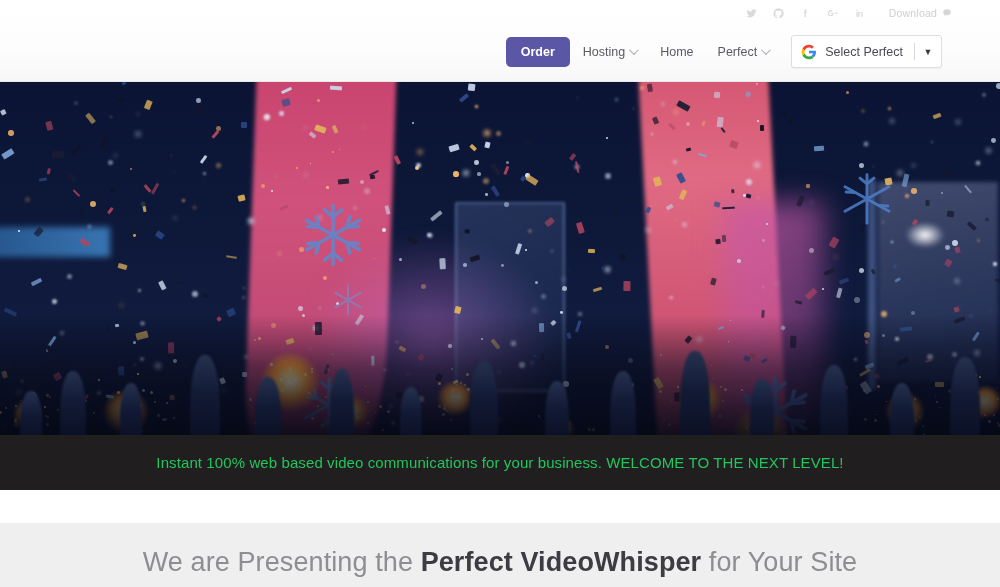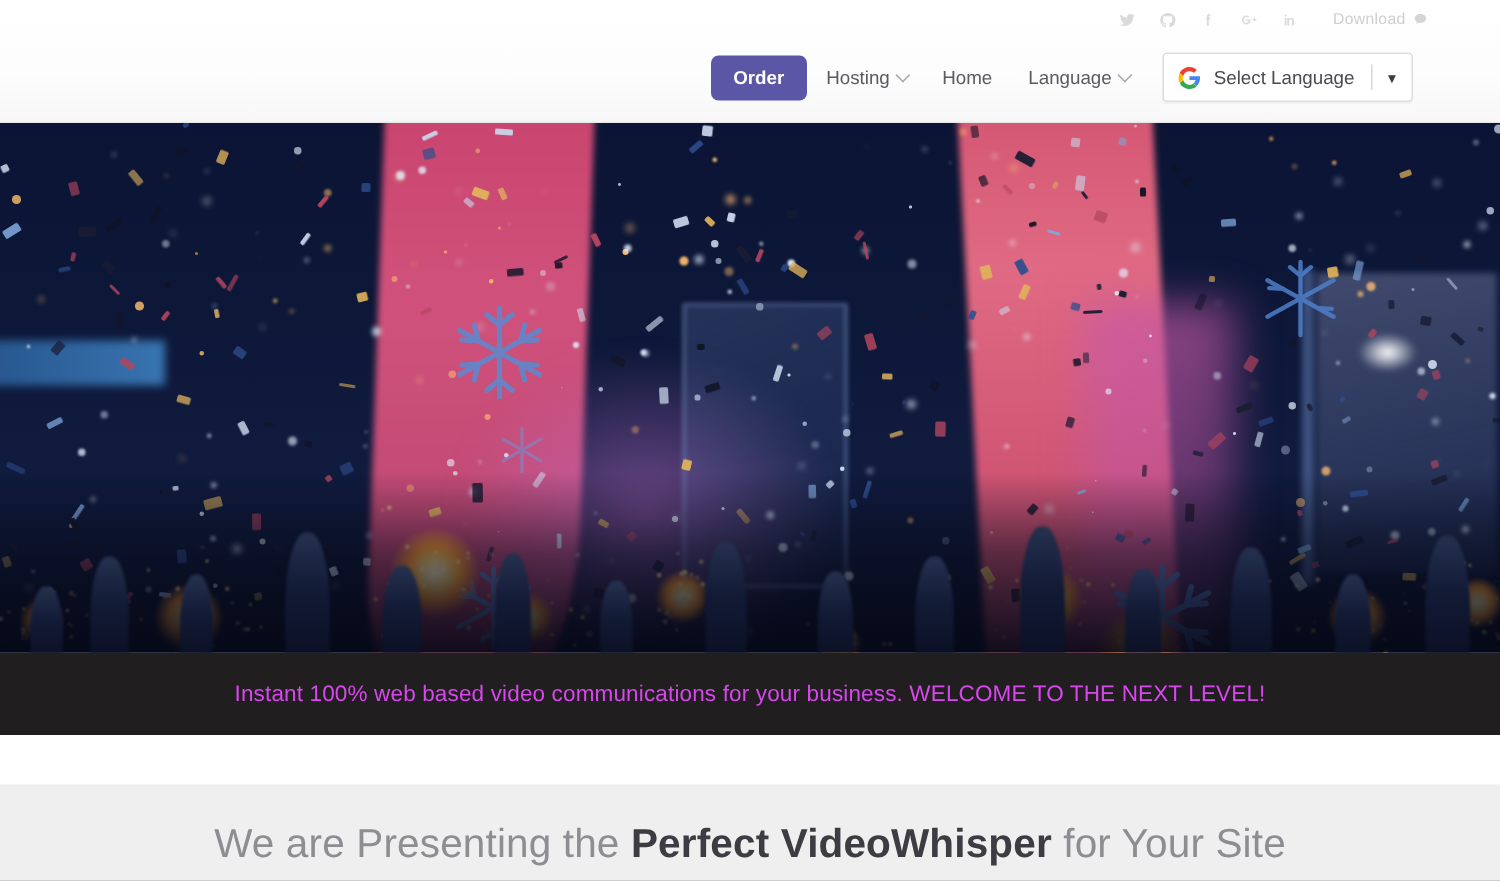--- a/index.html
+++ b/index.html
@@ -200,21 +200,21 @@
     filter:blur(1px);
   }
 
   
   .banner{
     width:1000px; height:55px;
     background:#201e1e;
     display:flex; align-items:center; justify-content:center;
   }
   .banner-text{
-    color:#d946ef; font-size:15px; letter-spacing:.1px; white-space:nowrap;
+    color:#22c55e; font-size:15px; letter-spacing:.1px; white-space:nowrap;
   }
 
   
   .white-gap{ width:1000px; height:33px; background:#ffffff; }
   .grey-section{
     width:1000px; height:64px;
     background:#efeff0;
     display:flex; align-items:center; justify-content:center;
     padding-top:14px;
   }
@@ -269,32 +269,32 @@
       <span>Order</span>
     </div>
     <div class="nav-item">
       <span>Hosting</span>
       <i class="caret"></i>
     </div>
     <div class="nav-item">
       <span>Home</span>
     </div>
     <div class="nav-item">
-      <span>Language</span>
+      <span>Perfect</span>
       <i class="caret"></i>
     </div>
 
     <div class="gtrans">
       <svg class="g-logo" viewBox="0 0 48 48">
         <path fill="#4285F4" d="M45 24.5c0-1.6-.1-2.8-.4-4H24v7.3h12c-.2 2-1.5 5-4.4 7l6.7 5.2C42.2 36.3 45 30.9 45 24.5z"></path>
         <path fill="#34A853" d="M24 46c5.9 0 10.9-1.9 14.5-5.3l-6.9-5.3c-1.8 1.3-4.3 2.2-7.6 2.2-5.8 0-10.7-3.8-12.5-9.1l-7.1 5.5C8 41.3 15.4 46 24 46z"></path>
         <path fill="#FBBC05" d="M11.5 28.5c-.5-1.4-.7-2.9-.7-4.5s.3-3.1.7-4.5l-7.1-5.5A22 22 0 0 0 2 24c0 3.6.9 6.9 2.4 9.9l7.1-5.4z"></path>
         <path fill="#EA4335" d="M24 10.6c4.1 0 6.9 1.8 8.5 3.3l6.2-6C34.9 4.5 29.9 2 24 2 15.4 2 8 6.7 4.4 14.1l7.1 5.5C13.3 14.3 18.2 10.6 24 10.6z"></path>
       </svg>
-      <span class="gt-label">Select Language</span>
+      <span class="gt-label">Select Perfect</span>
       <span class="gt-div"></span>
       <span class="gt-arrow">▼</span>
     </div>
   </nav>
 </div>
 
 <div class="hero">
   <div class="layer bg-base"></div>
   <div class="curtain-a"></div>
   <div class="curtain-b"></div>

